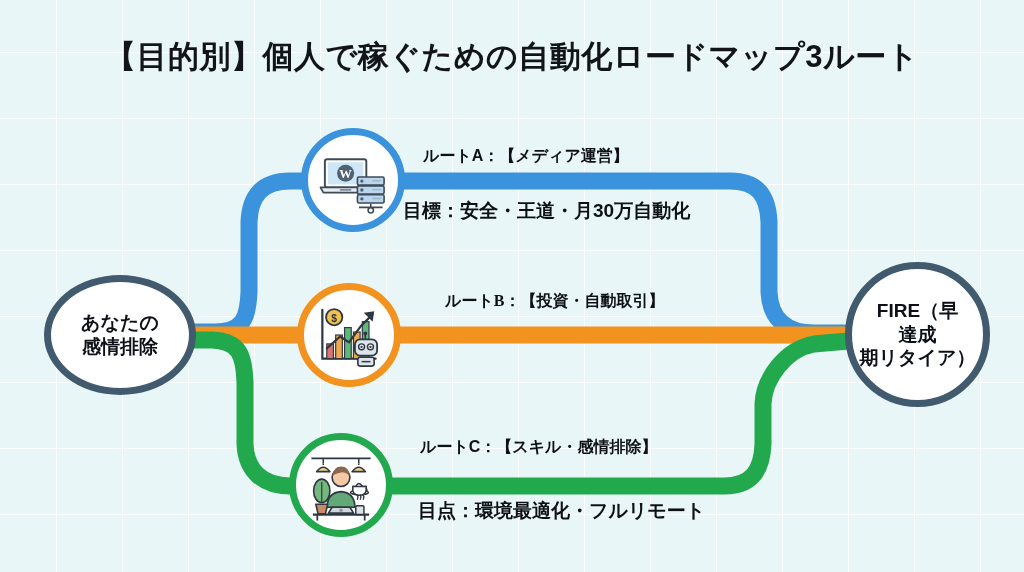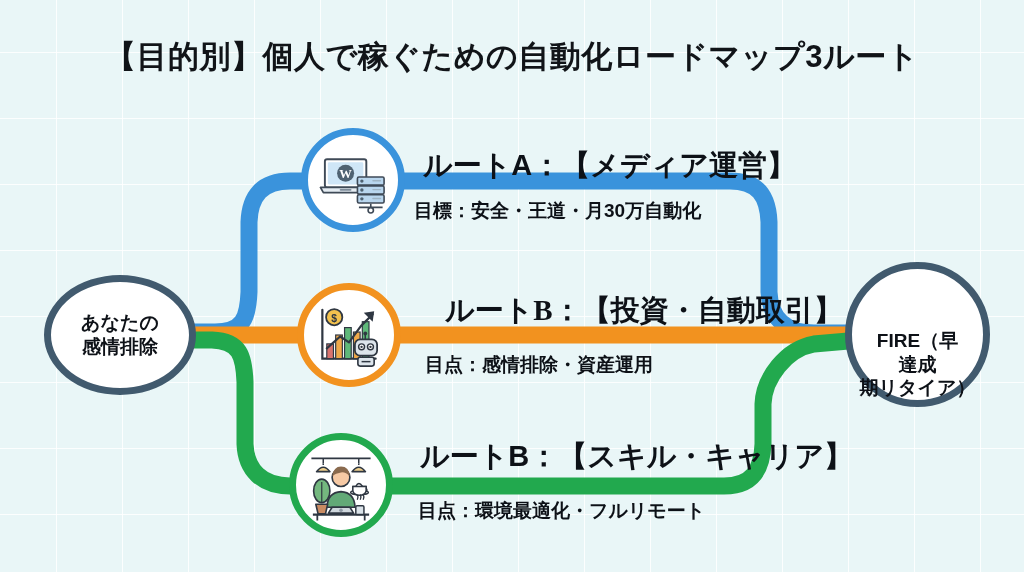--- a/index.html
+++ b/index.html
@@ -25,36 +25,36 @@
     font-size:31px;font-weight:bold;color:#111418;letter-spacing:.5px;
     white-space:nowrap;
   }
   .endnode{
     position:absolute;border-radius:50%;
     background:#ffffff;border:7px solid #415a6e;
     display:flex;align-items:center;justify-content:center;text-align:center;
     color:#0d1117;font-weight:bold;box-sizing:border-box;z-index:5;
   }
   #node-start{left:44px;top:275px;width:152px;height:120px;font-size:19px;line-height:1.28;}
-  #node-goal{left:845px;top:262px;width:145px;height:145px;font-size:19px;line-height:1.25;align-items:flex-end;}
+  #node-goal{left:845px;top:262px;width:145px;height:145px;font-size:19px;line-height:1.25;}
   .endnode span{display:block;}
   .hub{
     position:absolute;width:104px;height:104px;border-radius:50%;
     background:#ffffff;box-sizing:border-box;z-index:6;
     display:flex;align-items:center;justify-content:center;
   }
   #hub-a{left:301px;top:128px;border:7px solid #3a93dc;}
   #hub-b{left:297px;top:283px;border:7px solid #f2921f;}
   #hub-c{left:289px;top:433px;border:7px solid #22a94e;}
   .hub svg{width:74px;height:74px;display:block;}
   .rtext{position:absolute;font-weight:bold;color:#0d1117;white-space:nowrap;z-index:4;}
-  .rtitle{font-size:29px;}
+  .rtitle{font-size:16px;}
   .rsub{font-size:19px;}
   #a-title{left:423px;top:146px;}
-  #a-sub{left:414px;top:198px;}
+  #a-sub{left:403px;top:198px;}
   #b-title{left:445px;top:291px;font-family:Liberation Serif, serif;}
   #b-sub{left:425px;top:352px;}
   #c-title{left:420px;top:437px;}
   #c-sub{left:418px;top:498px;}
 </style>
 </head>
 <body>
 
 <div id="stage">
 
@@ -163,18 +163,17 @@
       <path d="M84 54 a4 4 0 0 1 0 5" stroke="#2f3742" stroke-width="2" fill="none"></path>
       <rect x="70" y="78" width="11" height="12" rx="1.6" fill="#dbe3e9" stroke="#2f3742" stroke-width="2"></rect>
       <path d="M72 70 q2 -4 0 -7 M76 70 q2 -4 0 -7 M80 70 q2 -4 0 -7" stroke="#2f3742" stroke-width="1.8" fill="none"></path>
     </svg>
   </div>
 
   <div class="rtext rtitle" id="a-title">ルートA：【メディア運営】</div>
   <div class="rtext rsub" id="a-sub">目標：安全・王道・月30万自動化</div>
 
   <div class="rtext rtitle" id="b-title">ルートB：【投資・自動取引】</div>
-  <div class="rtext rsub" id="b-sub">目点：感情排除・資産運用</div>
 
-  <div class="rtext rtitle" id="c-title">ルートB：【スキル・キャリア】</div>
+  <div class="rtext rtitle" id="c-title">ルートC：【スキル・感情排除】</div>
   <div class="rtext rsub" id="c-sub">目点：環境最適化・フルリモート</div>
 
 </div>
 
 </body></html>

